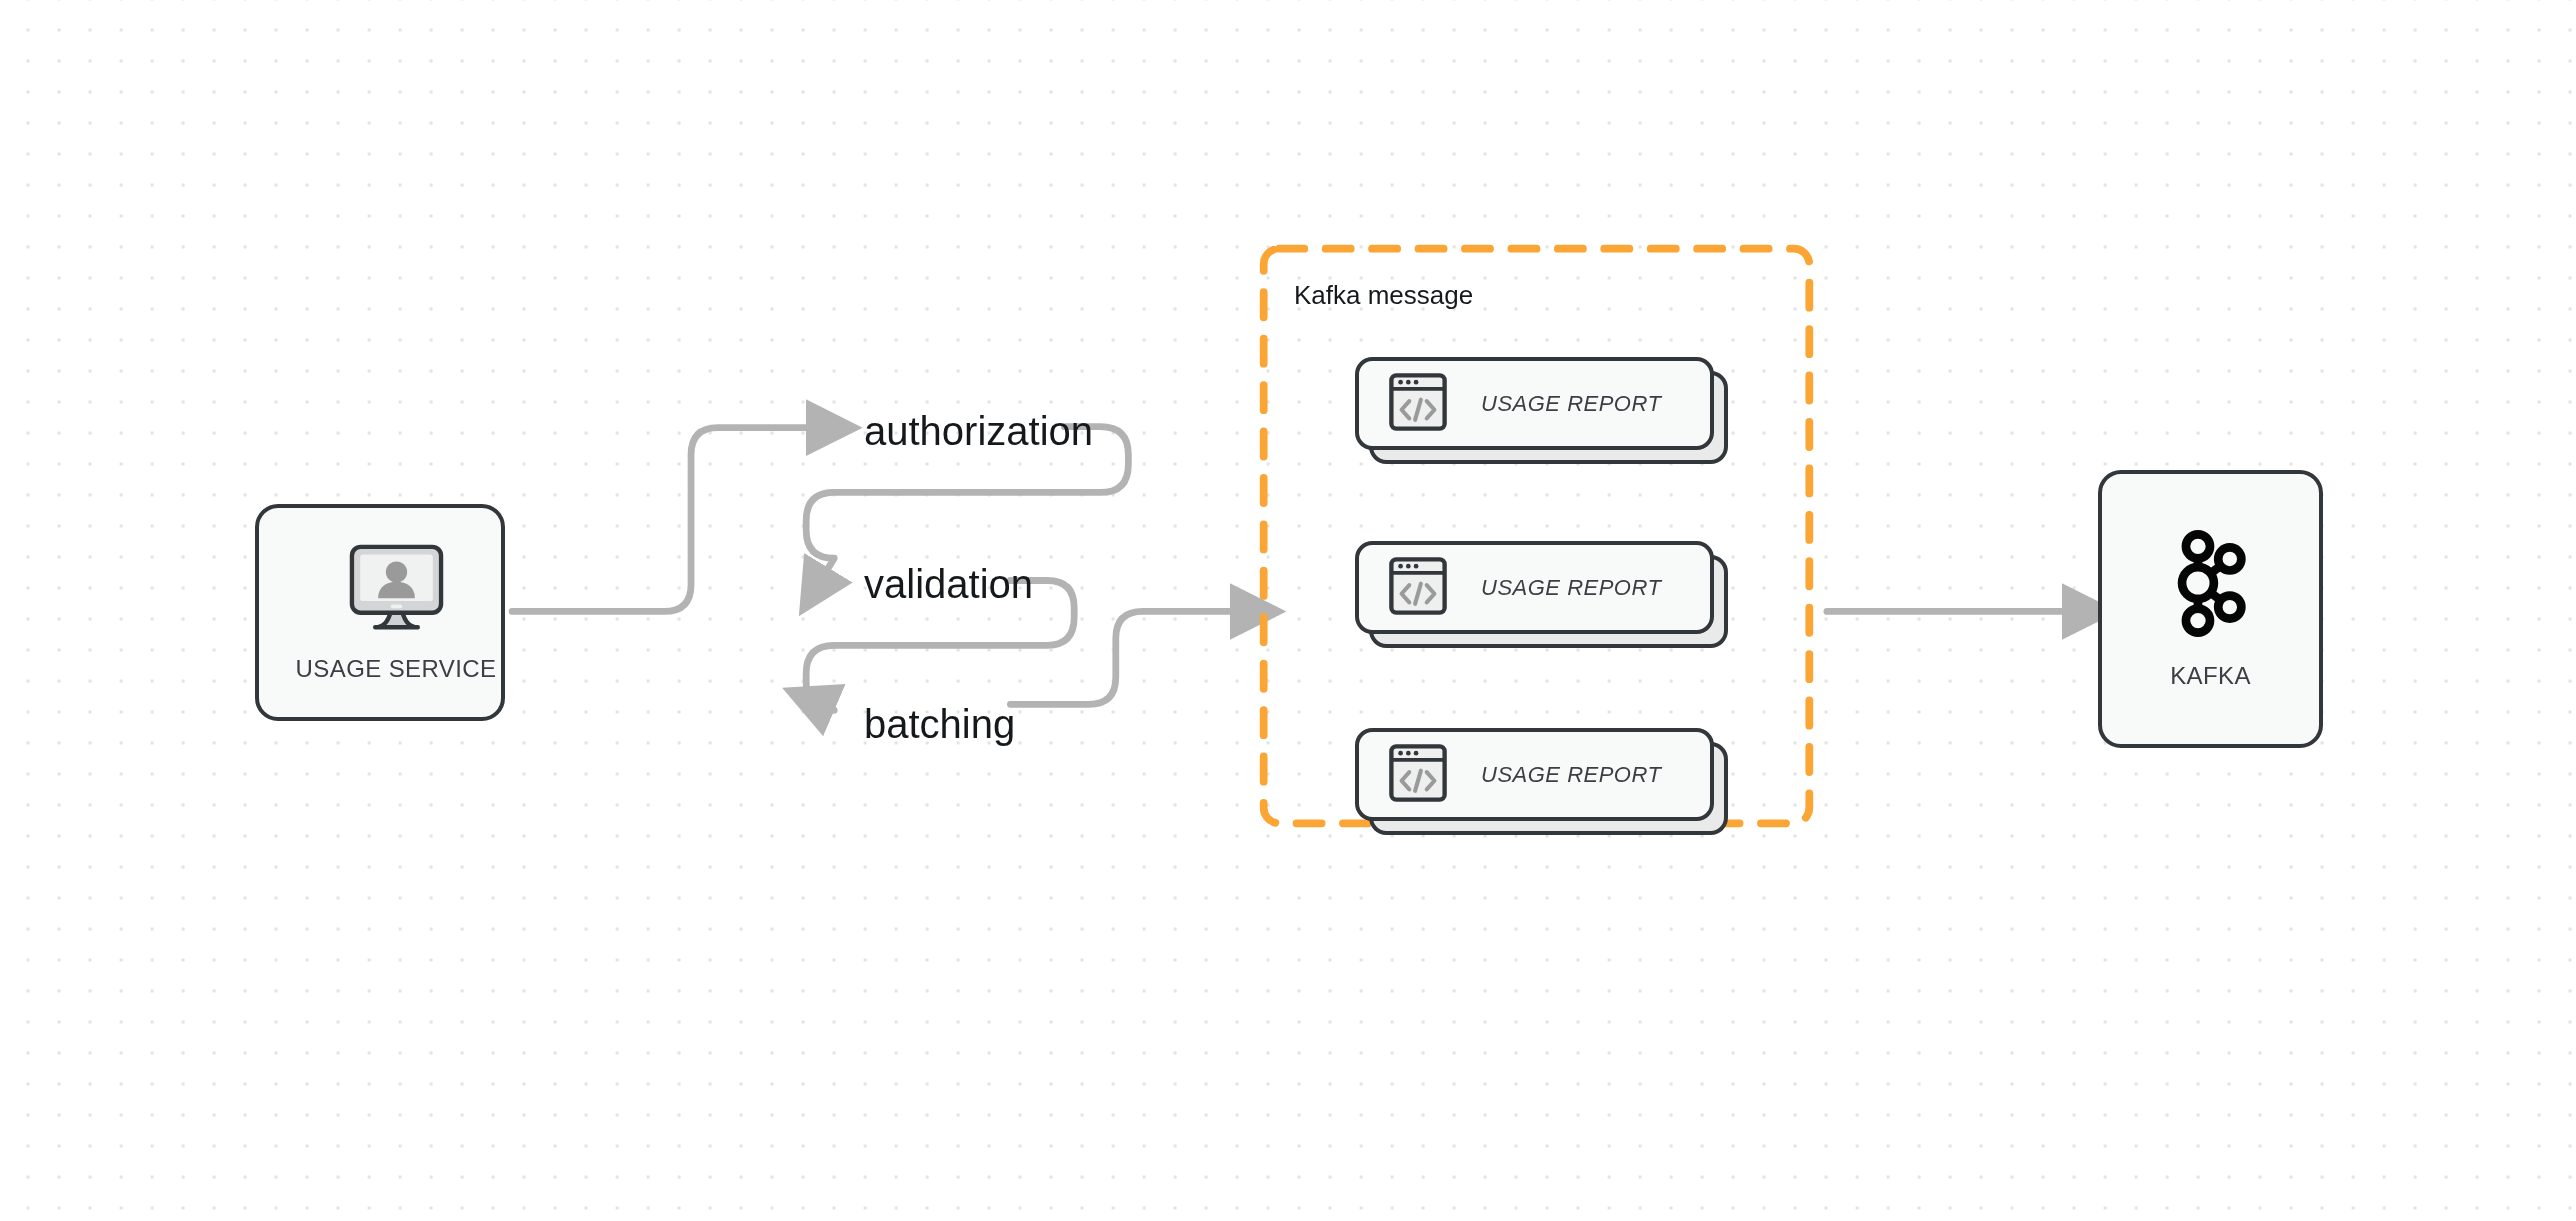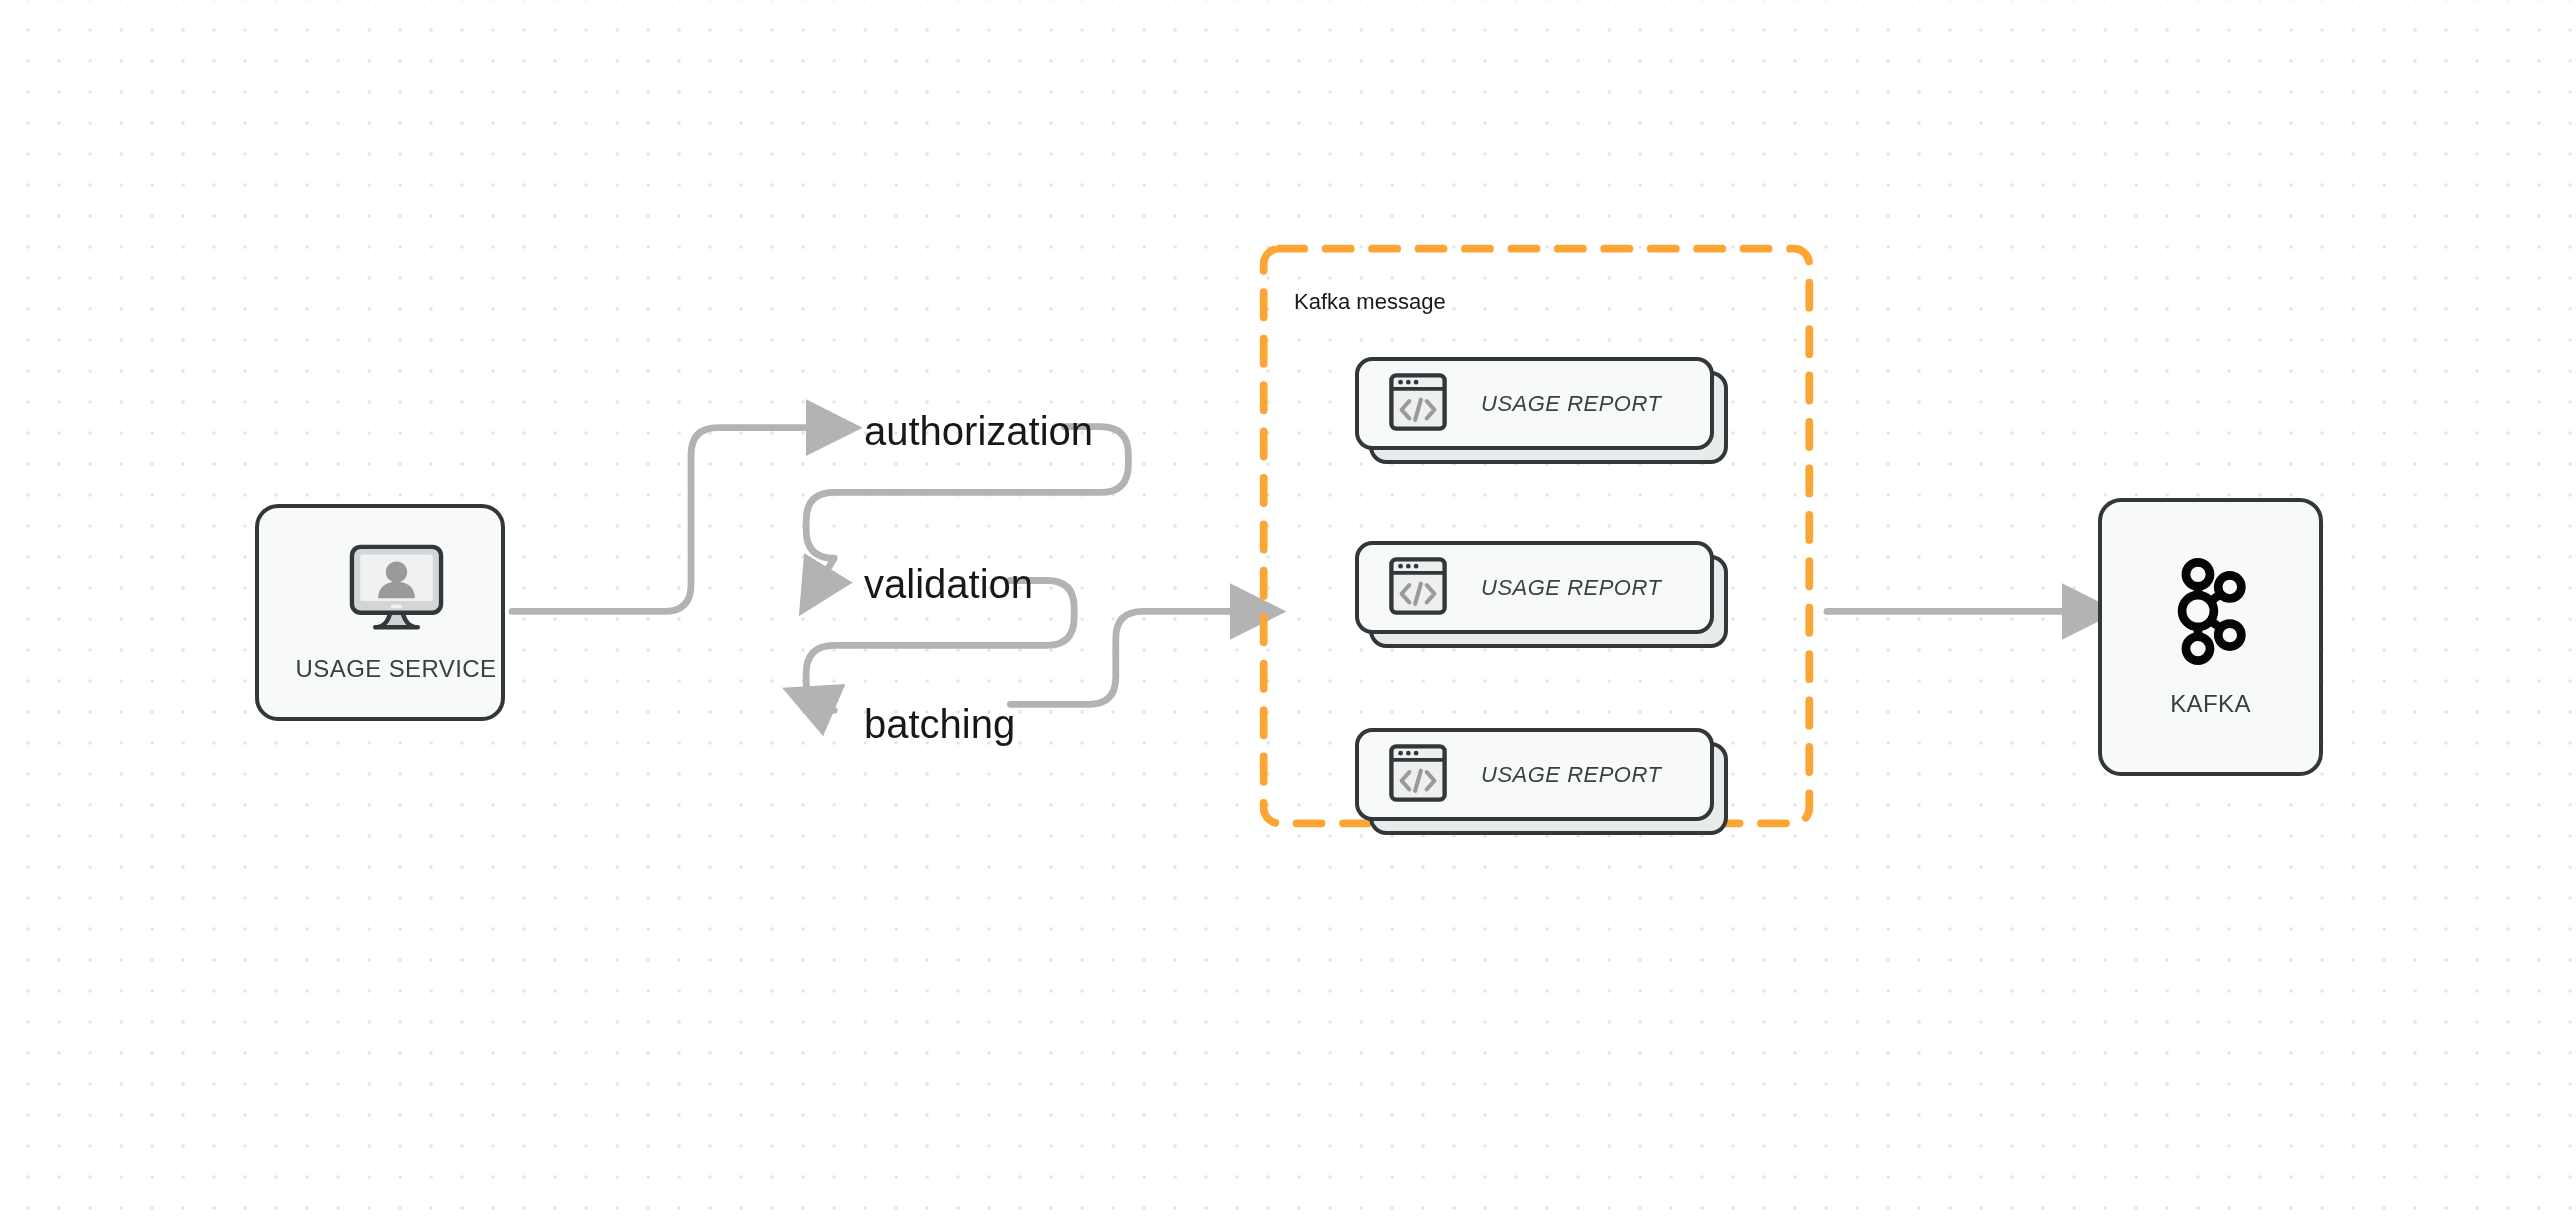--- a/index.html
+++ b/index.html
@@ -57,21 +57,20 @@
     padding-left: 32px;
   }
   #node-usage-service .node-label { margin-top: 15.5px; }
 
   #node-kafka {
     left: 2098px;
     top: 470px;
     width: 225px;
     height: 278px;
     border-radius: 23px;
-    margin-top: 28px;
   }
   #node-kafka .node-label { margin-top: 21px; }
 
   
   .step-label {
     position: absolute;
     font-size: 40px;
     color: #16191c;
     white-space: nowrap;
     line-height: 1;
@@ -83,22 +82,22 @@
     position: absolute;
     left: 1254px;
     top: 239px;
     width: 565px;
     height: 594px;
     pointer-events: none;
   }
   #group-title {
     position: absolute;
     left: 1294px;
-    top: 289px;
-    font-size: 22px;
+    top: 280px;
+    font-size: 26px;
     color: #16191c;
     white-space: nowrap;
     text-align: center;
   }
 
   
   .report-card-wrap {
     position: absolute;
     width: 373px;
     height: 98px;

